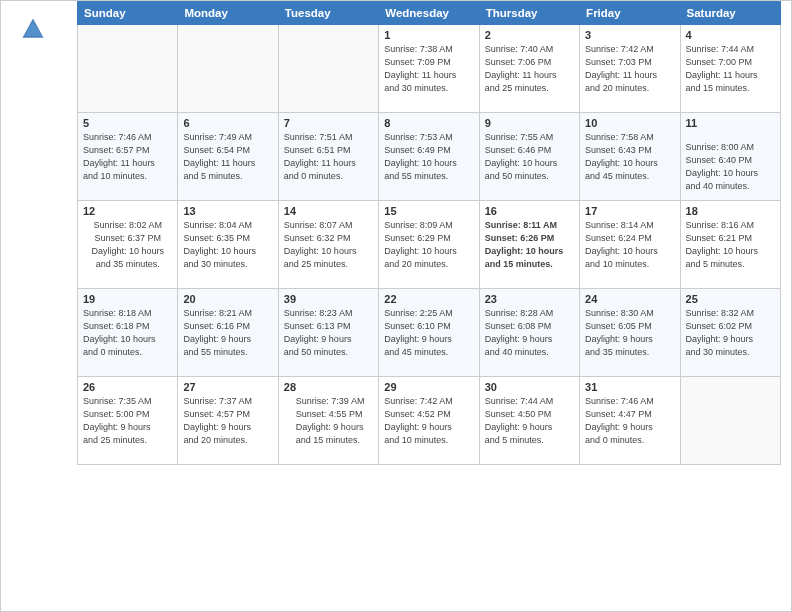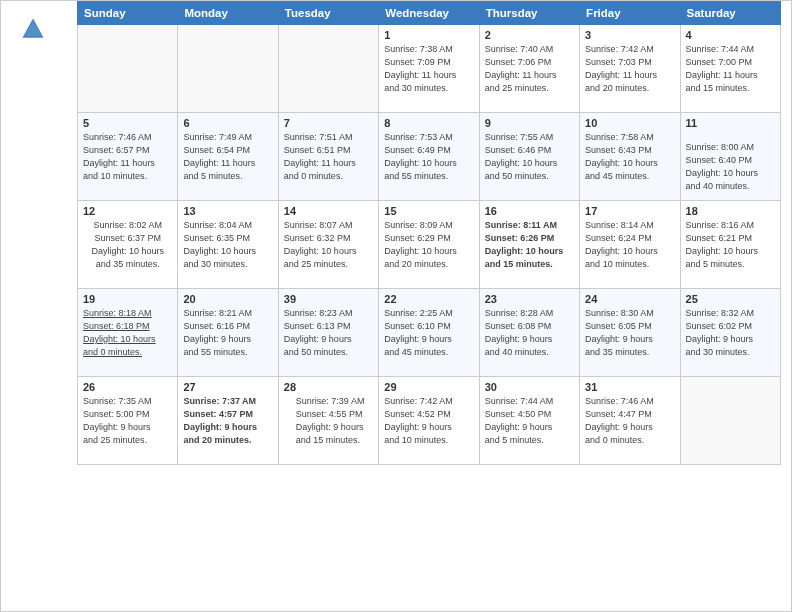--- a/index.html
+++ b/index.html
@@ -274,21 +274,21 @@
               <span class="day-num">18</span>
               <div class="day-info" style="white-space: pre-line;">Sunrise: 8:16 AM
 Sunset: 6:21 PM
 Daylight: 10 hours
 and 5 minutes.</div>
             </td>
           </tr>
           <tr>
             <td>
               <span class="day-num">19</span>
-              <div class="day-info" style="white-space: pre-line; text-decoration: underline;">Sunrise: 8:18 AM
+              <div class="day-info" style="white-space: pre-line;">Sunrise: 8:18 AM
 Sunset: 6:18 PM
 Daylight: 10 hours
 and 0 minutes.</div>
             </td>
             <td>
               <span class="day-num">20</span>
               <div class="day-info" style="white-space: pre-line;">Sunrise: 8:21 AM
 Sunset: 6:16 PM
 Daylight: 9 hours
 and 55 minutes.</div>
@@ -332,21 +332,21 @@
           <tr>
             <td>
               <span class="day-num">26</span>
               <div class="day-info" style="white-space: pre-line;">Sunrise: 7:35 AM
 Sunset: 5:00 PM
 Daylight: 9 hours
 and 25 minutes.</div>
             </td>
             <td>
               <span class="day-num">27</span>
-              <div class="day-info" style="white-space: pre-line; font-weight: bold;">Sunrise: 7:37 AM
+              <div class="day-info" style="white-space: pre-line;">Sunrise: 7:37 AM
 Sunset: 4:57 PM
 Daylight: 9 hours
 and 20 minutes.</div>
             </td>
             <td>
               <span class="day-num">28</span>
               <div class="day-info" style="white-space: pre-line; margin-left: 12px;">Sunrise: 7:39 AM
 Sunset: 4:55 PM
 Daylight: 9 hours
 and 15 minutes.</div>

